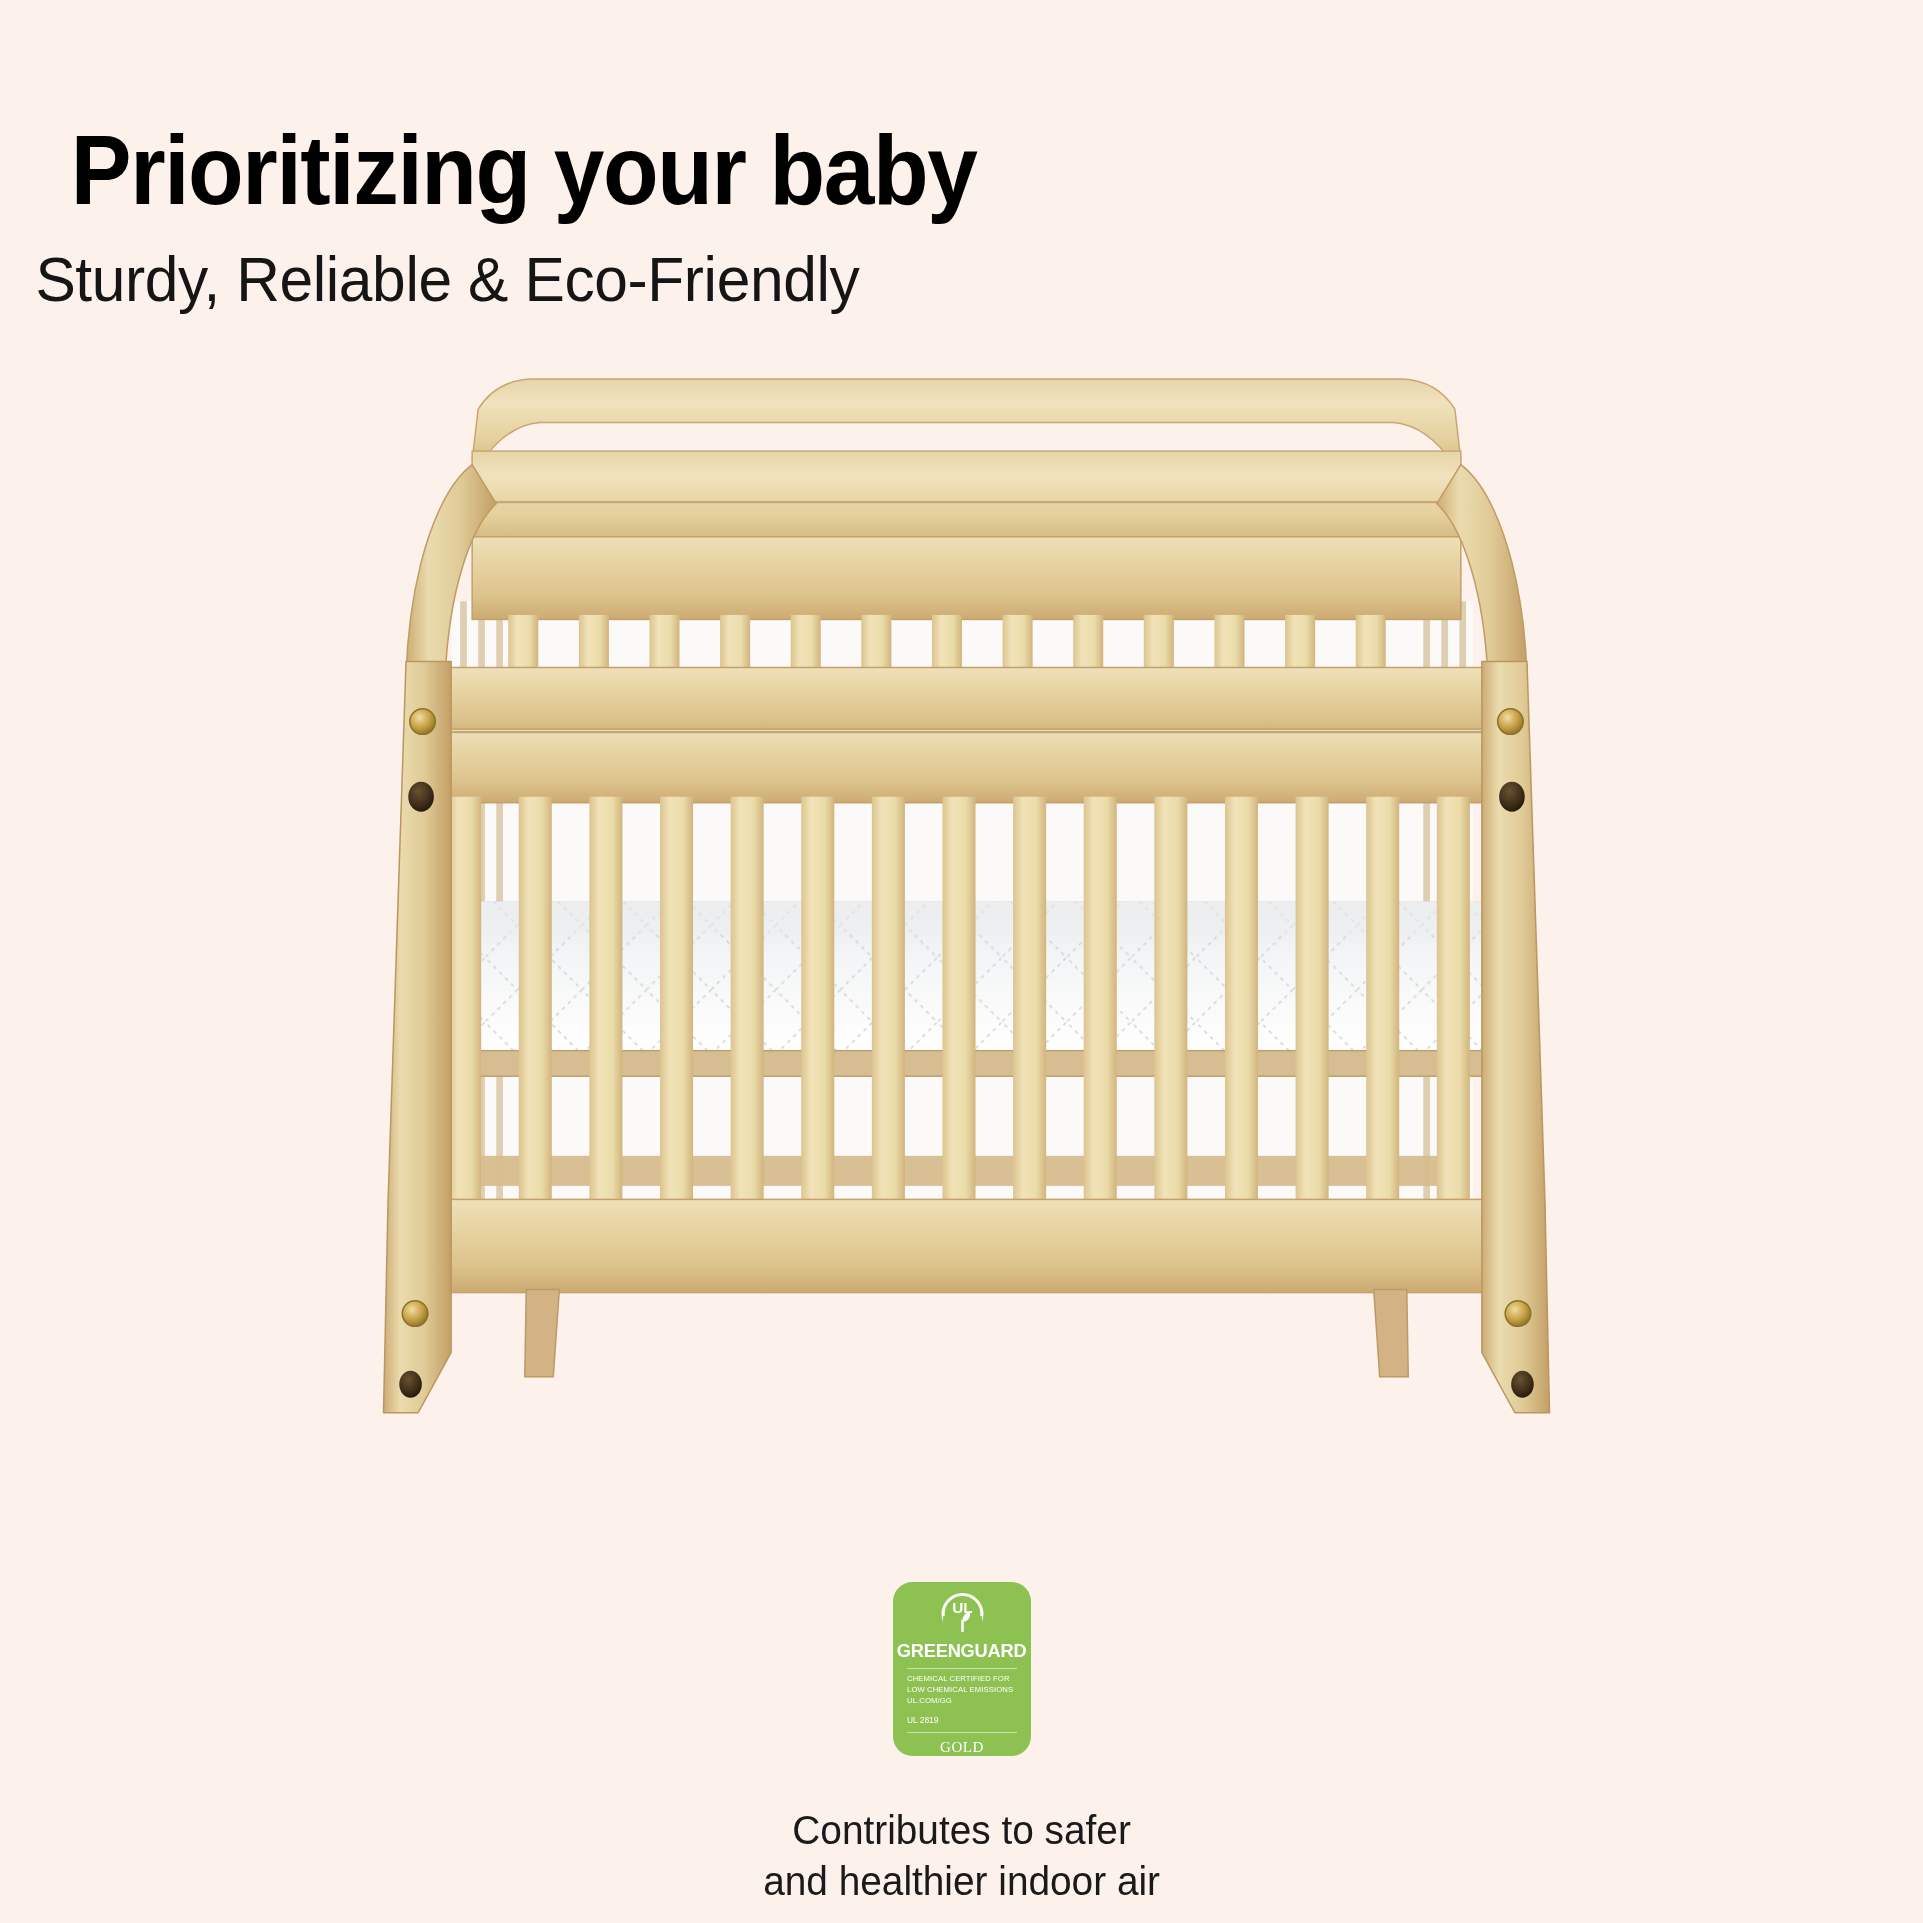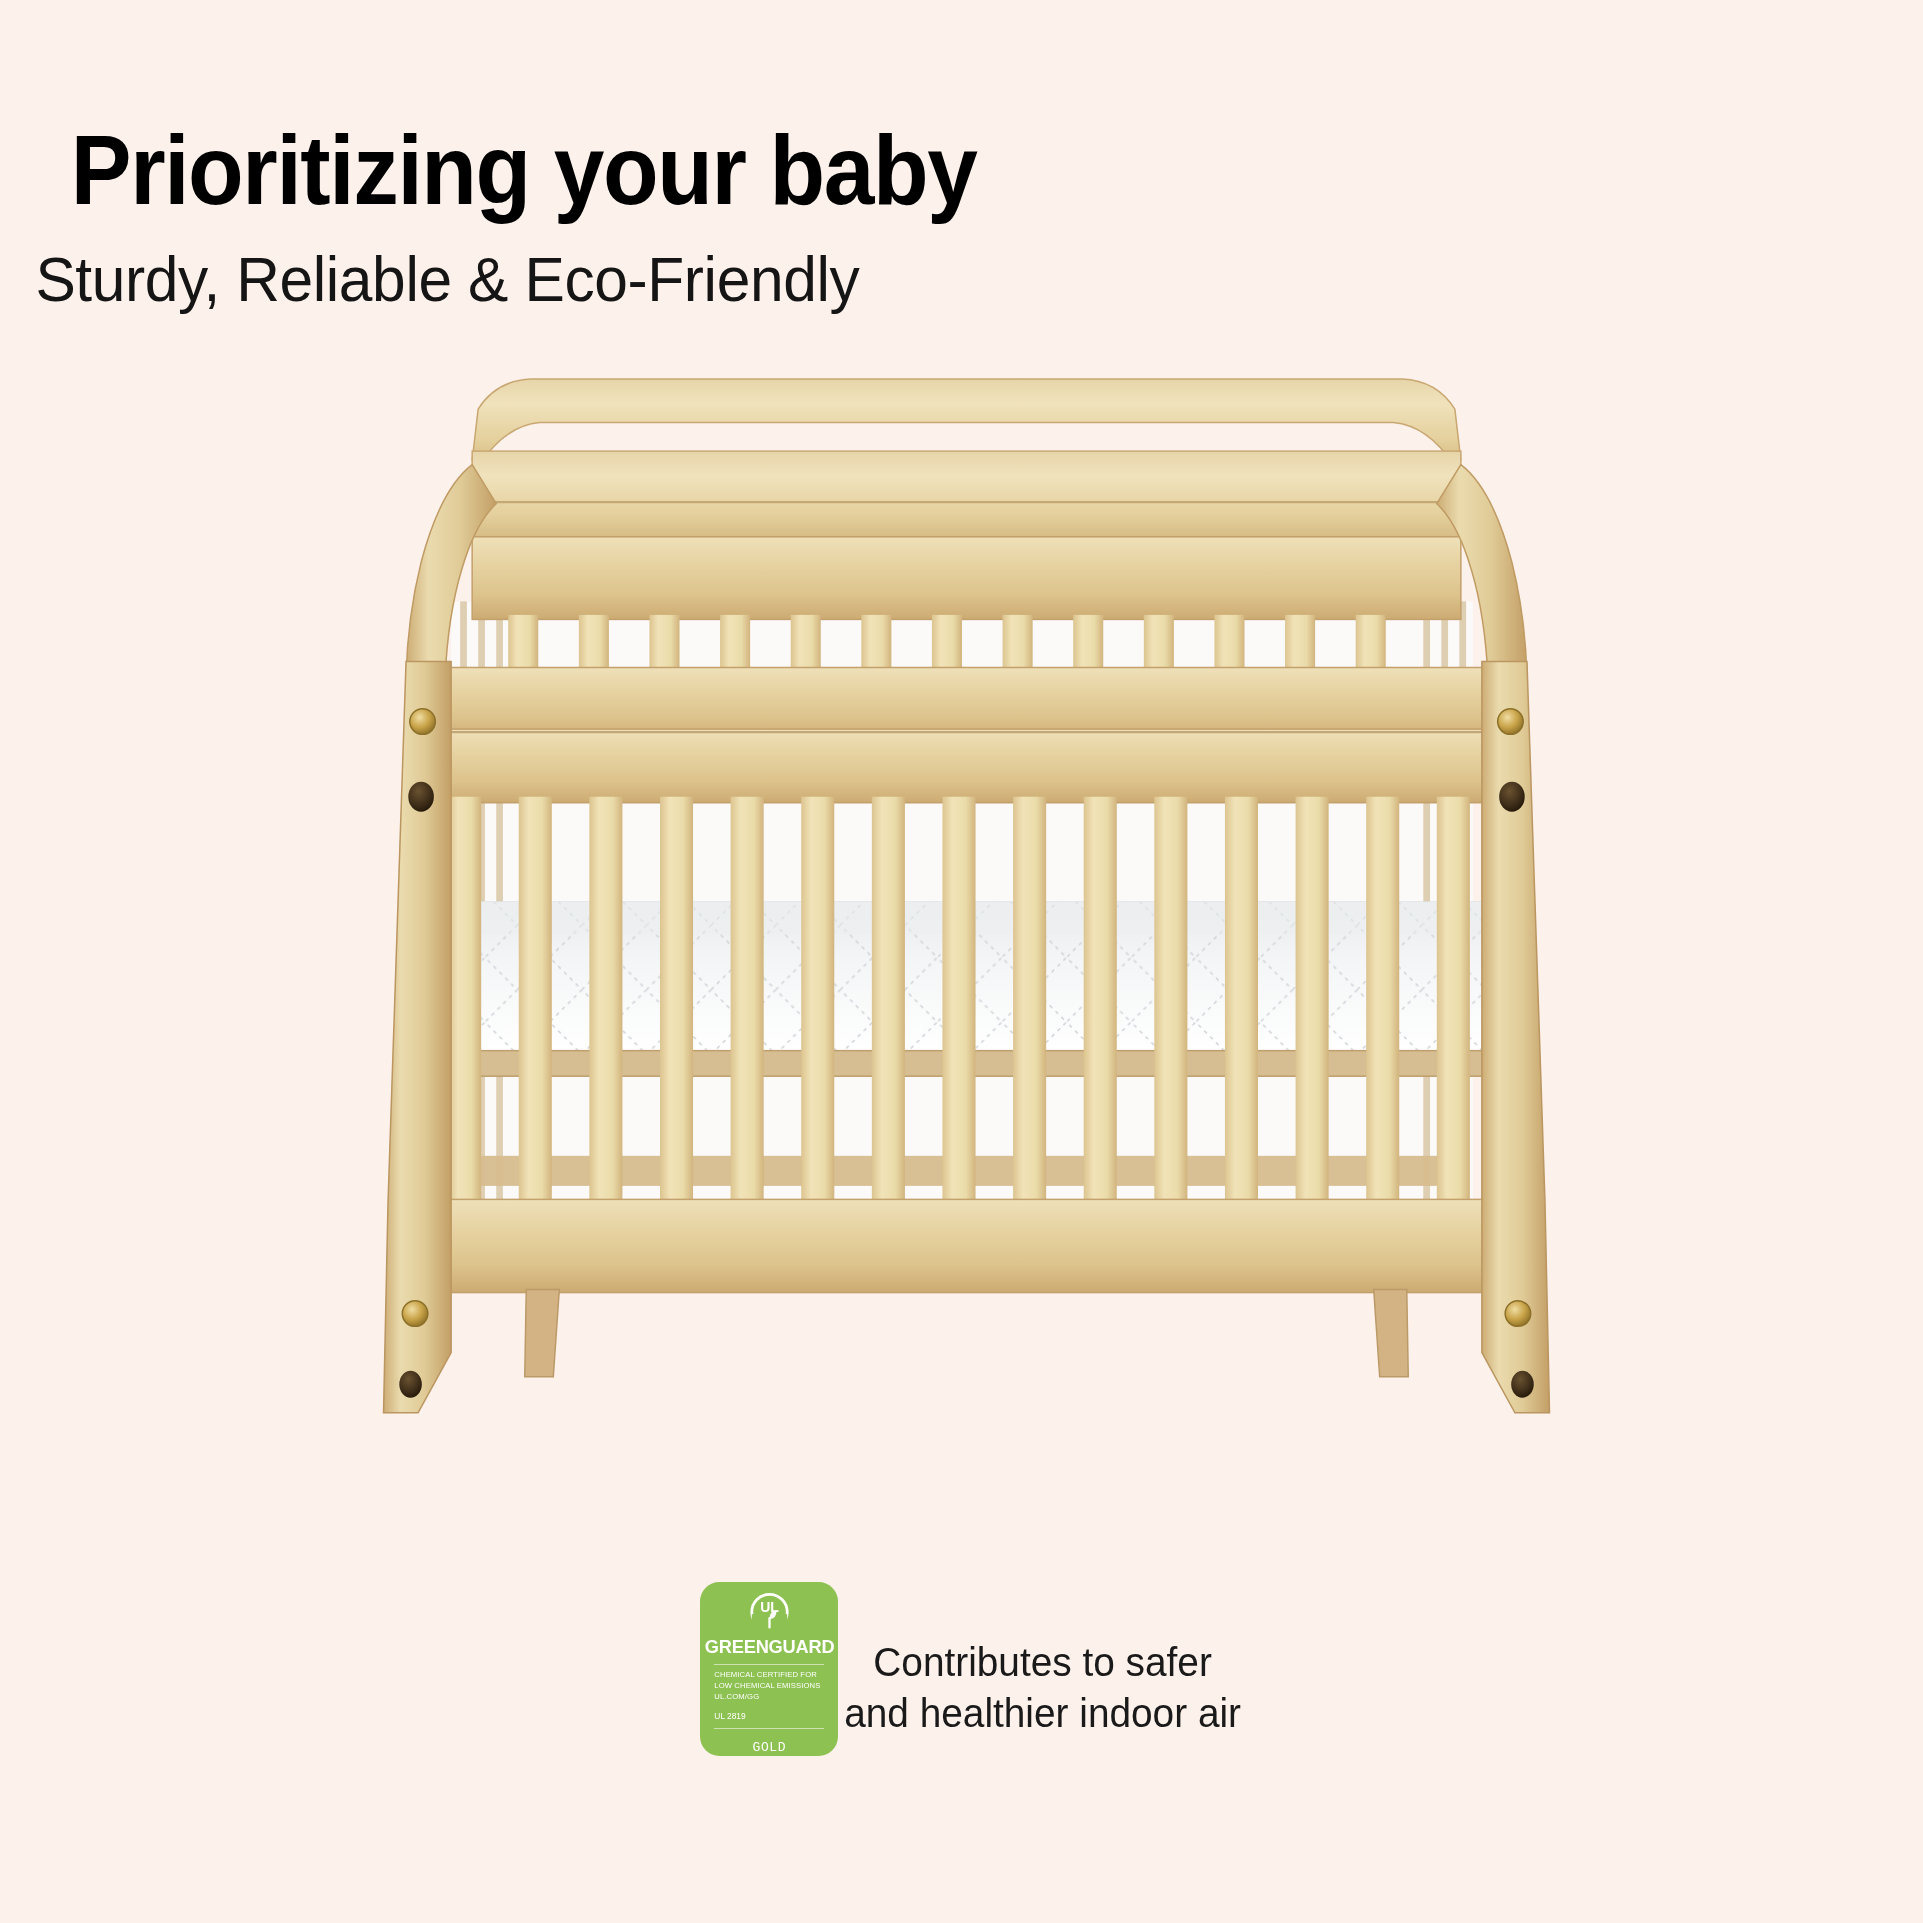--- a/index.html
+++ b/index.html
@@ -62,23 +62,22 @@
     top: 1571px;
     width: 1924px;
     display: flex;
     flex-direction: row;
     align-items: flex-start;
     justify-content: space-around;
   }
   .feature {
     width: 571px;
     display: flex;
-    flex-direction: row;
+    flex-direction: column;
     align-items: center;
-    justify-content: flex-end;
   }
   .feature-icon {
     height: 195px;
     display: flex;
     align-items: center;
     justify-content: center;
   }
   .feature-caption {
     margin-top: 39px;
     text-align: center;
@@ -135,24 +134,24 @@
     margin-top: 8px;
     text-align: left;
   }
   .gg-rule2 {
     width: 110px;
     height: 0.8px;
     background: rgba(255,255,255,0.55);
     margin-top: 6.8px;
   }
   .gg-gold {
-    font-family: Liberation Mono, monospace;
-    font-size: 13px;
+    font-family: Liberation Serif, serif;
+    font-size: 15px;
     letter-spacing: 0.6px;
-    margin-top: 12px;
+    margin-top: 6px;
   }
 </style>
 </head>
 <body style="background: rgb(253, 241, 235);">
 
 <div class="header">
   <h1 class="headline">Prioritizing your baby</h1>
   <p class="subhead">Sturdy, Reliable &amp; Eco-Friendly</p>
 </div>
 

